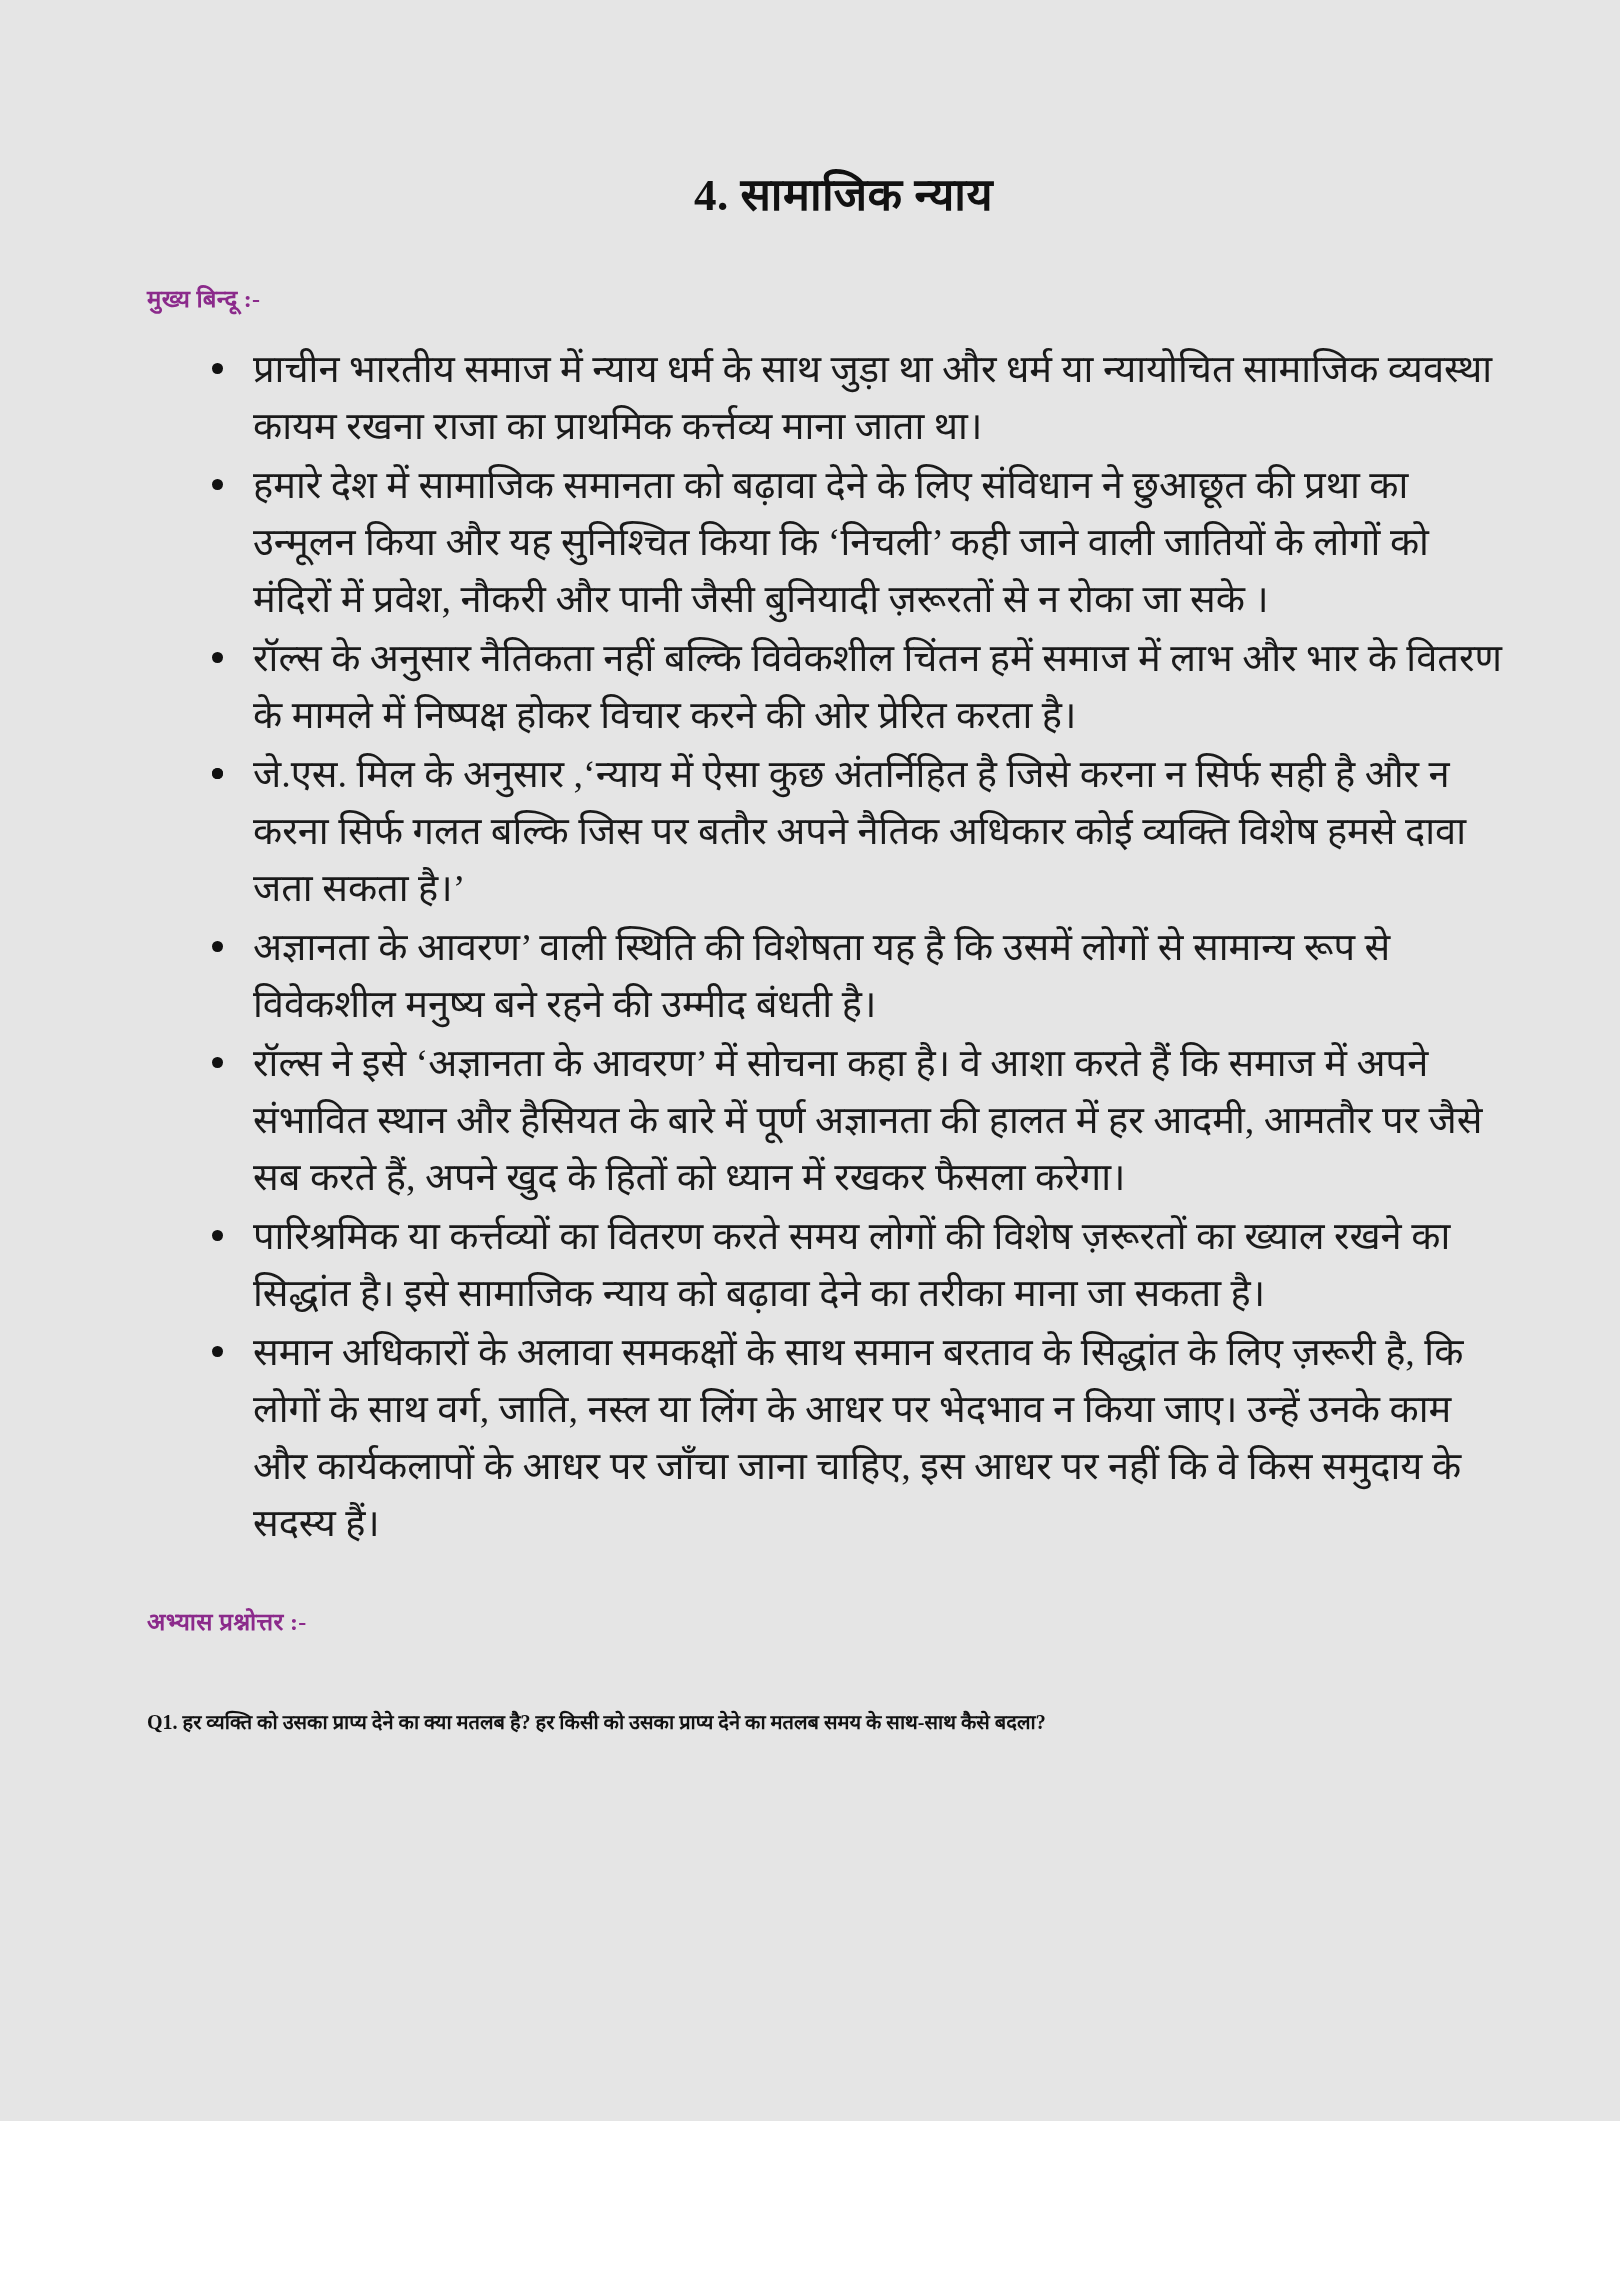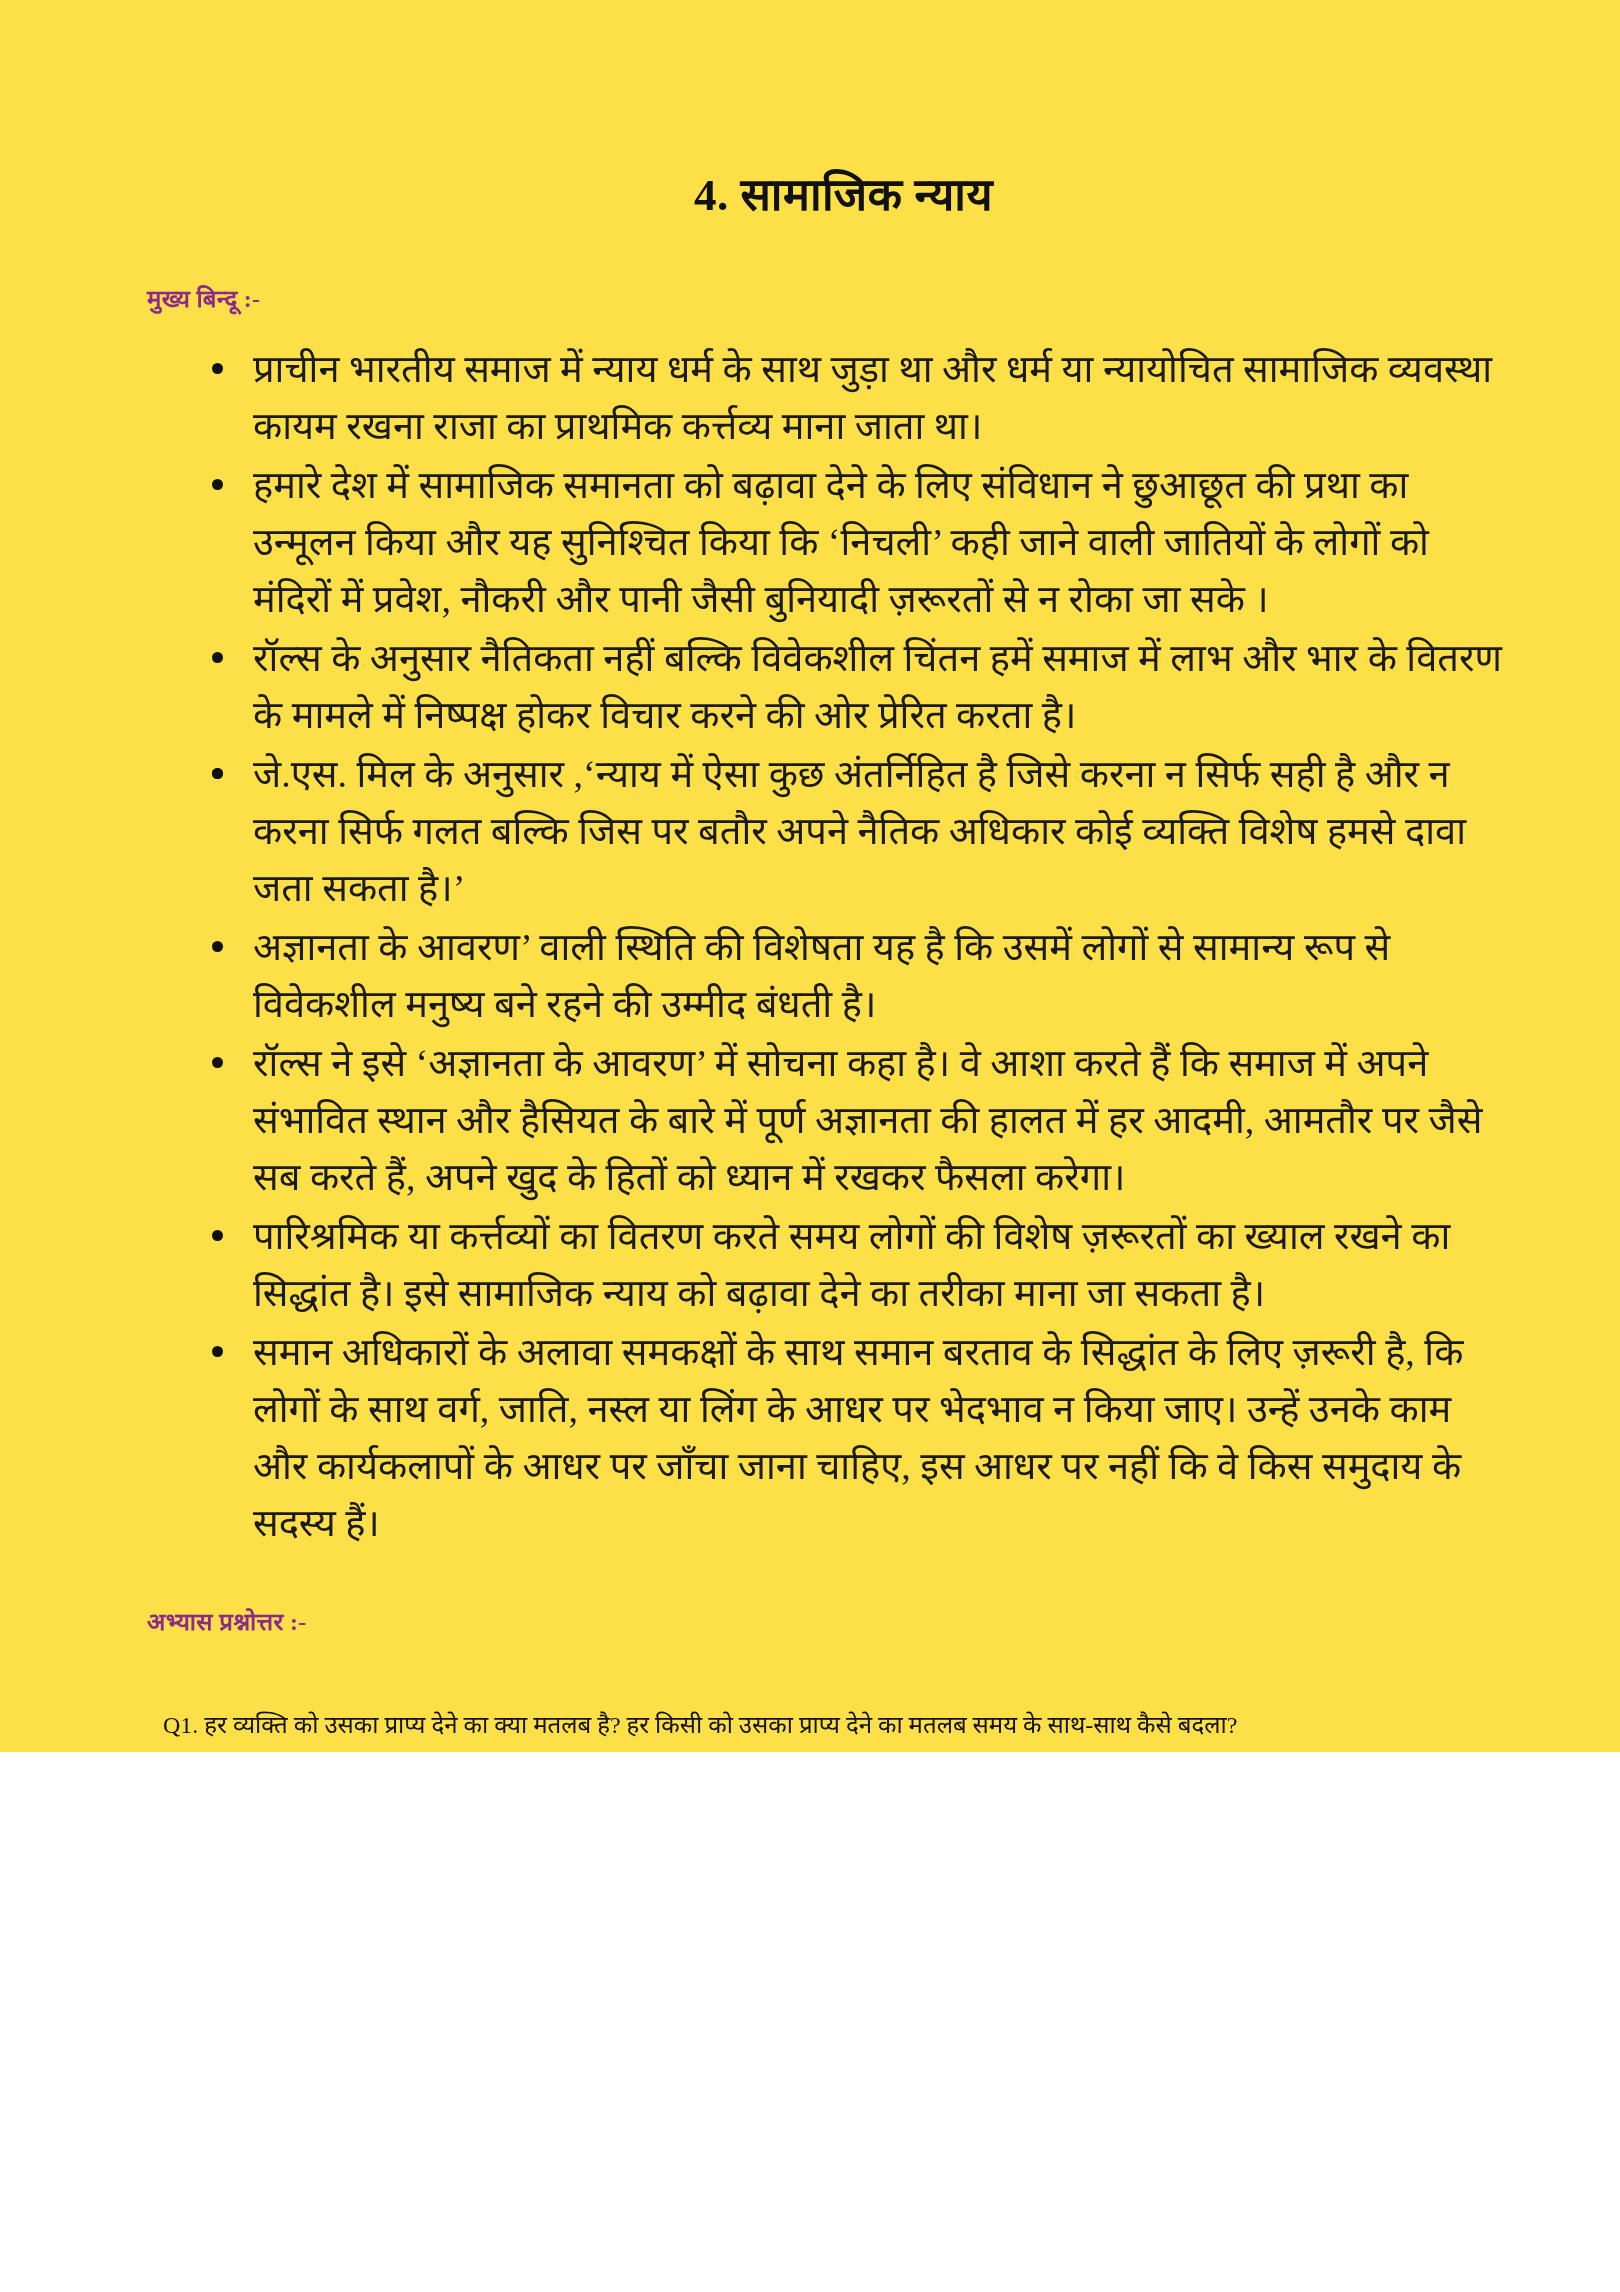--- a/index.html
+++ b/index.html
@@ -11,23 +11,23 @@
     width: 1620px;
     height: 2293px;
     font-family: "Liberation Serif", "DejaVu Serif", serif;
     color: #111111;
     position: relative;
     overflow: hidden;
   }
   .page {
     box-sizing: border-box;
     width: 1620px;
-    height: 1752px;
+    height: 2121px;
     padding: 167px 80px 59px 147px;
-    background: #fde047;
+    background: #e5e5e5;
   }
   .doc-title {
     text-align: center;
     font-size: 45px;
     font-weight: bold;
     color: #111111;
     letter-spacing: 0.5px;
     margin: 0 0 61px 0;
     line-height: 1.25;
   }
@@ -60,25 +60,25 @@
   ul.points > li .bullet-dot {
     position: absolute;
     left: 5.9px;
     top: 0.58em;
     width: 10.8px;
     height: 10.8px;
     background: #111111;
     border-radius: 50%;
   }
   .question {
-    font-size: 24px;
-    font-weight: normal;
+    font-size: 20px;
+    font-weight: bold;
     color: #111111;
     line-height: 1.45;
-    margin: 16px;
+    margin: 0;
     max-width: 1206px;
   }
 </style>
 </head>
 <body>
 
 <div class="page">
 
   <h1 class="doc-title">4. सामाजिक न्याय</h1>
 

